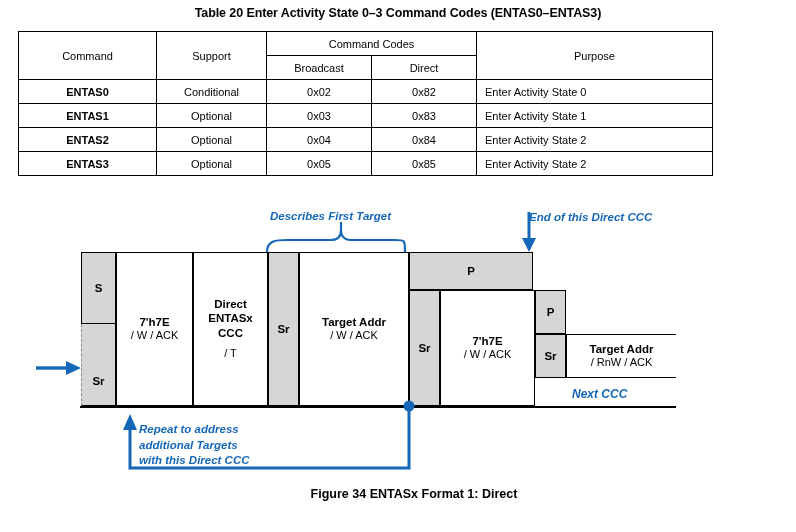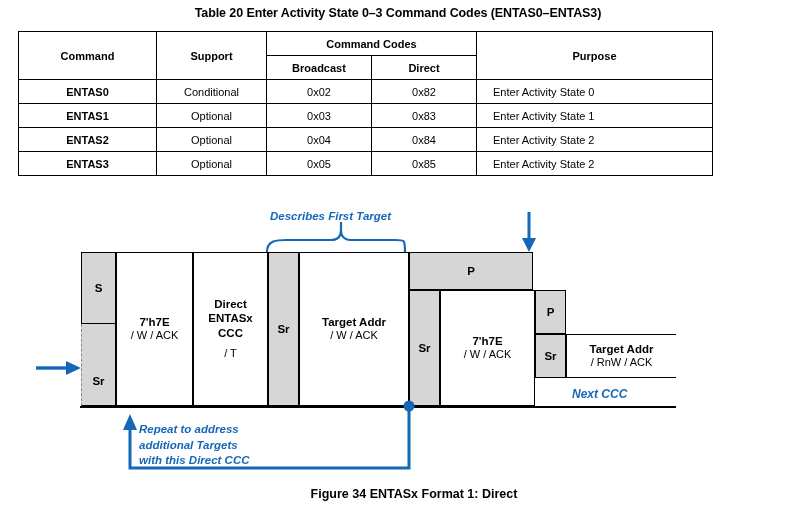--- a/index.html
+++ b/index.html
@@ -40,29 +40,29 @@
   #codes-table td, #codes-table th {
     border: 1.4px solid #000000;
     font-size: 11px;
     font-weight: normal;
     text-align: center;
     padding: 0;
     height: 23px;
     vertical-align: middle;
   }
   #codes-table th {
-    font-weight: bold;
+    font-weight: normal;
   }
   #codes-table .cmd-cell {
     font-weight: bold;
     margin-left: 8px;
   }
   #codes-table .purpose-cell {
     text-align: left;
-    padding-left: 16px;
+    padding-left: 8px;
   }
   #codes-table .hdr-tall {
     height: 46px;
     margin-left: 32px;
   }
 
   
   #diagram {
     position: absolute;
     left: 0;
@@ -189,20 +189,21 @@
 </table>
 
 <div id="diagram">
 
   <div class="note" style="left:270px; top:19px;">Describes First Target</div>
   <svg class="anno" style="left:265px; top:38px;" width="180" height="26">
     <path d="M2,24 C2,12 12,12 22,12 L66,12 C76,12 76,4 76,2 C76,4 76,12 86,12 L130,12 C140,12 140,12 140,24" fill="none" stroke="#1567b8" stroke-width="2.2"></path>
     <line x1="76" y1="2" x2="76" y2="-6" stroke="#1567b8" stroke-width="2.2"></line>
   </svg>
 
+  <div class="note" style="left:529px; top:20px;">End of this Direct CCC</div>
   <svg class="anno" style="left:521px; top:22px;" width="20" height="42">
     <line x1="8" y1="0" x2="8" y2="28" stroke="#1567b8" stroke-width="3"></line>
     <polygon points="8,40 1,26 15,26" fill="#1567b8"></polygon>
   </svg>
 
   <svg class="anno" style="left:36px; top:168px;" width="46" height="20">
     <line x1="0" y1="10" x2="32" y2="10" stroke="#1567b8" stroke-width="3.4"></line>
     <polygon points="45,10 30,3 30,17" fill="#1567b8"></polygon>
   </svg>
 

